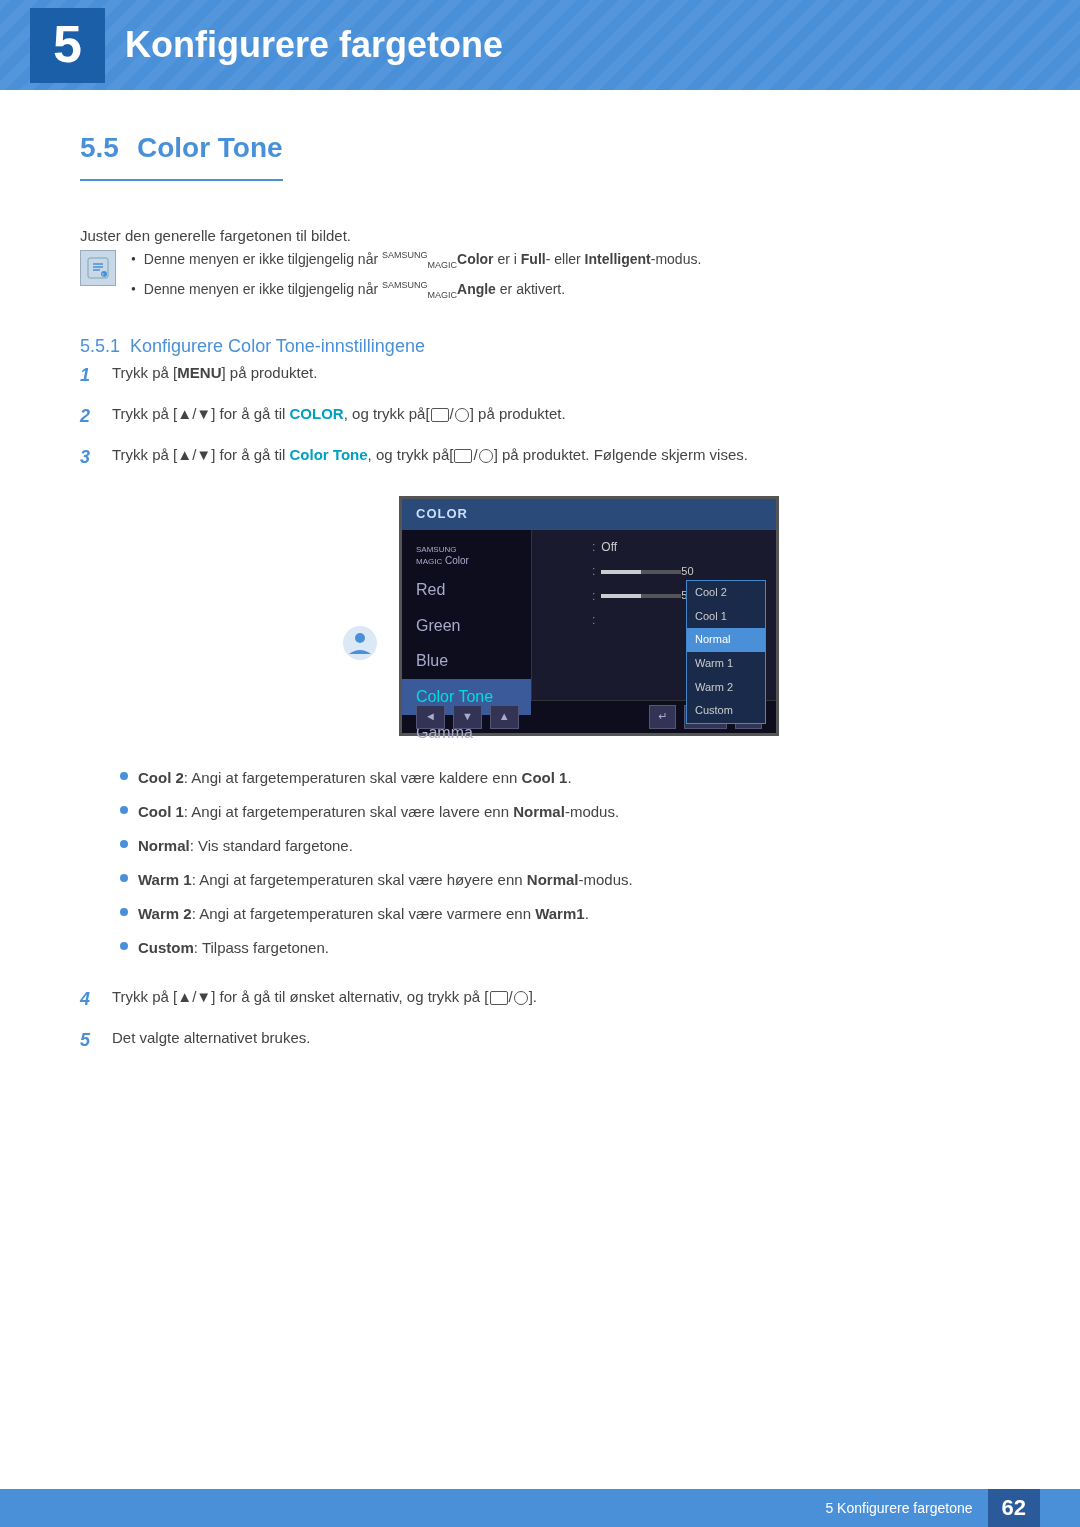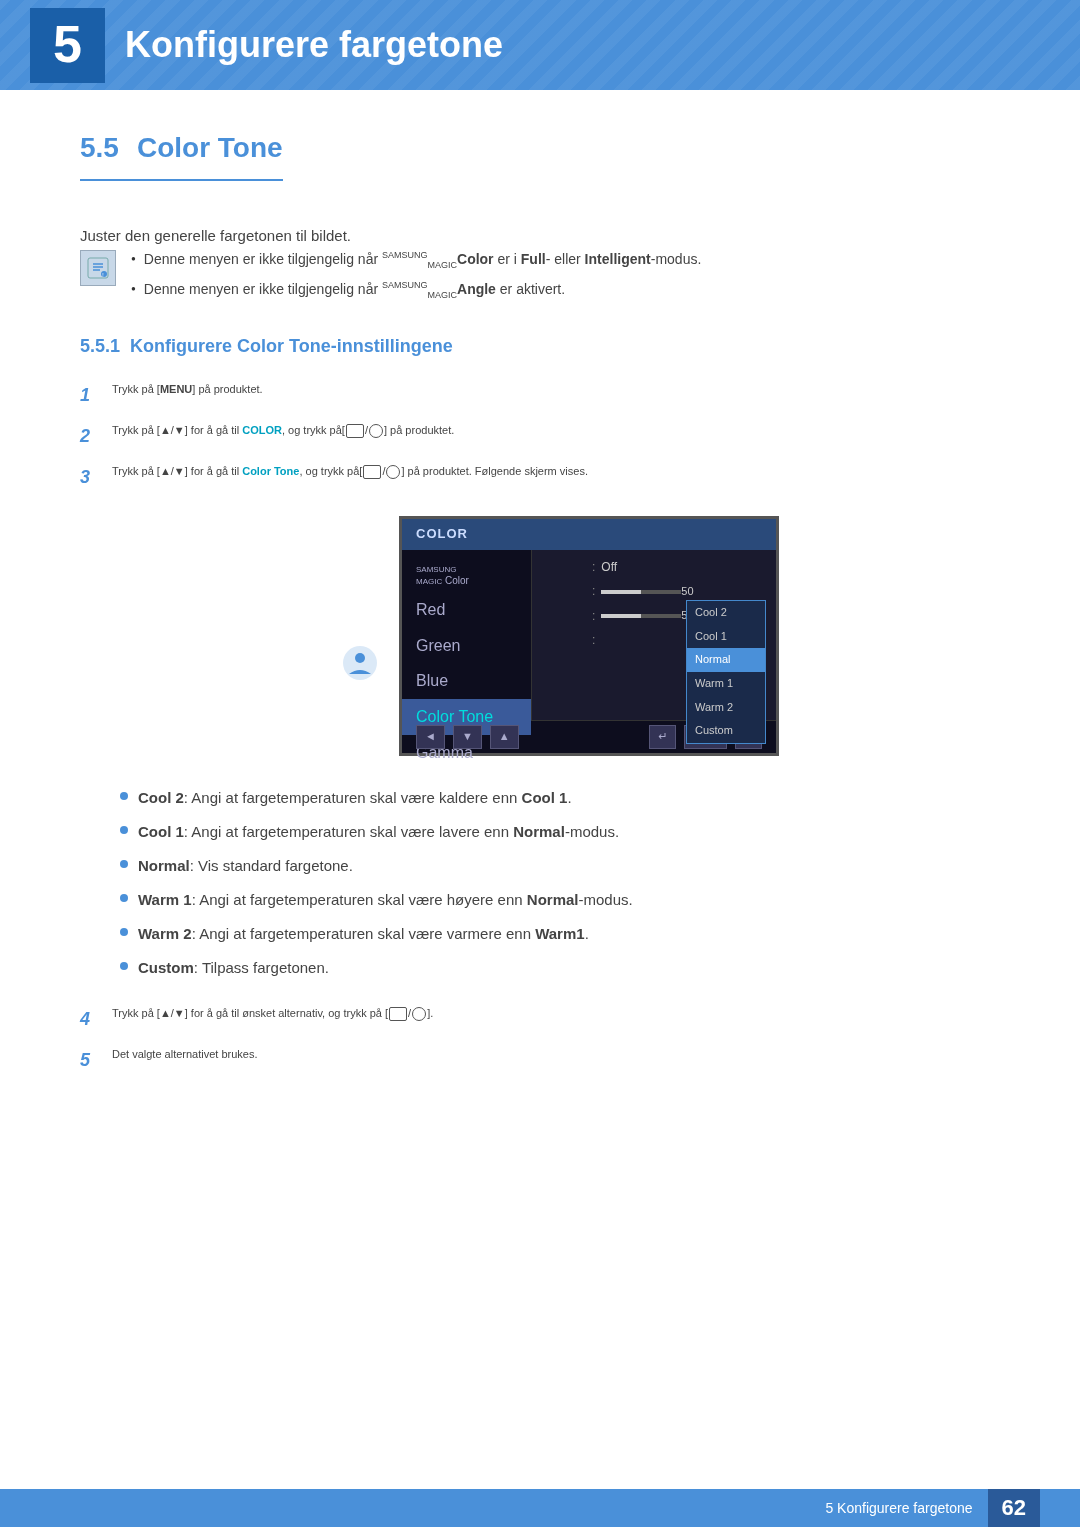--- a/index.html
+++ b/index.html
@@ -127,23 +127,22 @@
     .bullet-dot {
       color: #333;
       font-size: 8px;
       margin-top: 5px;
       flex-shrink: 0;
     }
 
     
     .subsection-heading {
       font-size: 18px;
-      font-weight: bold;
+      font-weight: normal;
       color: #4a90d9;
-      margin-bottom: 20px;
       margin-top: 10px;
     }
 
     
     .steps-list {
       list-style: none;
       margin-bottom: 25px;
     }
 
     .step-item {
@@ -156,21 +155,21 @@
     .step-num {
       font-size: 18px;
       font-style: italic;
       color: #4a90d9;
       font-weight: bold;
       min-width: 20px;
       flex-shrink: 0;
     }
 
     .step-text {
-      font-size: 11px;
+      font-size: 15px;
       color: #444;
     }
     .cyan { color: #00a0c0; font-weight: bold; }
 
     
     .monitor-container {
       display: flex;
       justify-content: center;
       margin: 25px 0 30px 40px;
     }

